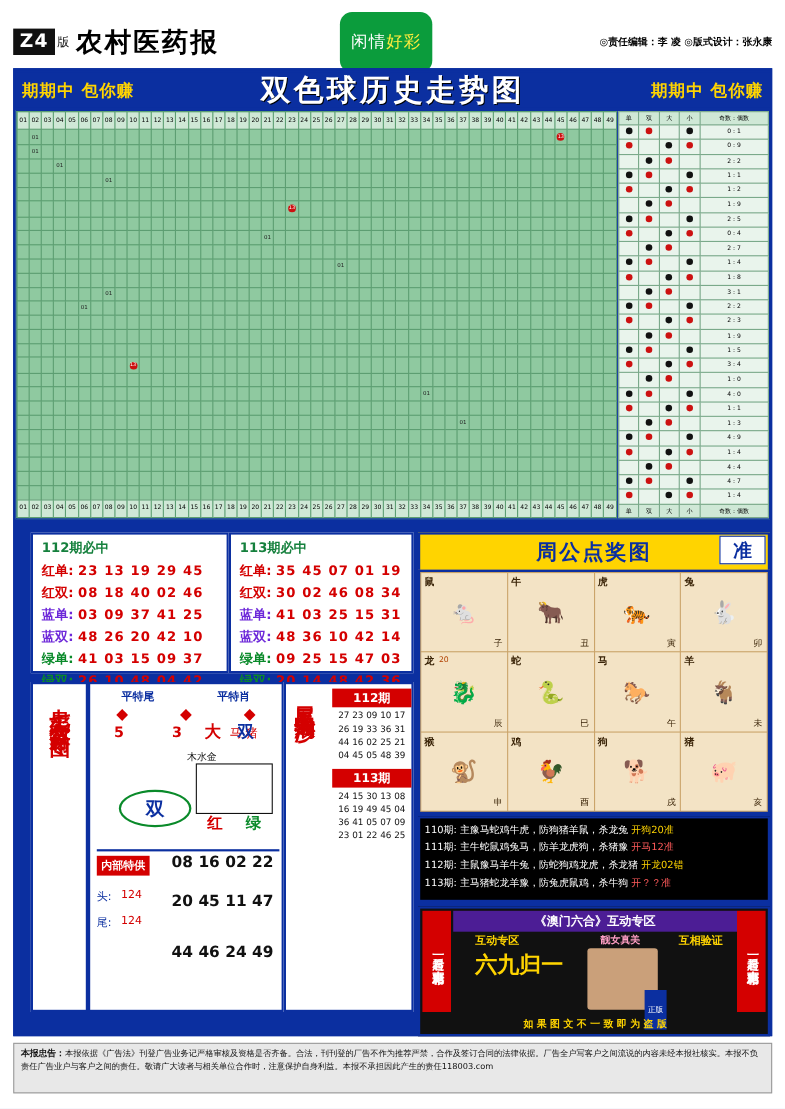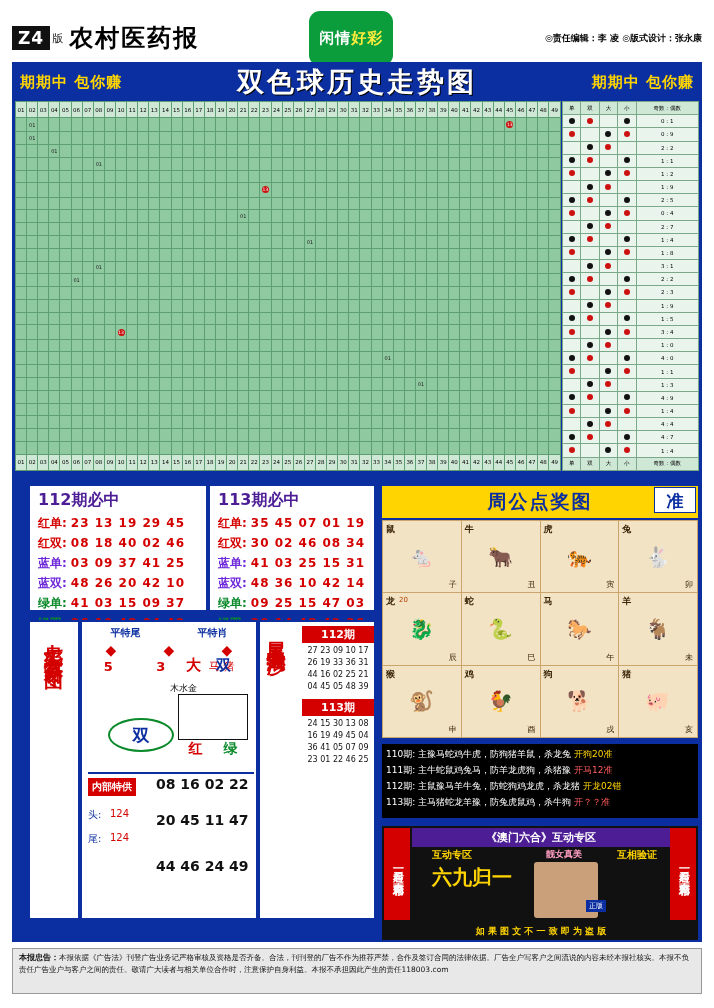--- a/index.html
+++ b/index.html
@@ -26,21 +26,21 @@
     background:#111; color:#fff; font-weight:bold; font-size:17px;
     padding:2px 6px; letter-spacing:1px; margin-right:2px;
   }
   .mast-ban { font-size:11px; color:#111; margin-right:6px; }
   .mast-title {
     font-size:24px; font-weight:bold; color:#000; letter-spacing:2px;
     font-family:"DejaVu Sans","Liberation Sans",sans-serif;
   }
   .mast-green {
     margin-left:110px;
-    background:#0b9c3c; color:#fff; font-size:15px; font-weight:bold;
+    background:#0b9c3c; color:#fff; font-size:15px; font-weight:normal;
     padding:18px 10px; border-radius:11px; letter-spacing:1px;
     position:relative;
   }
   .mast-green .y { color:#ffec3d; }
   .mast-right {
     margin-left:auto; font-size:9px; color:#000; white-space:nowrap;font-weight:bold;
   }
 
   
   .frame {
@@ -103,21 +103,21 @@
   }
   .stat td.hdr { background:#cfe8d6; font-size:5.5px; height:9px;}
   .dotw { display:inline-block;width:6px;height:6px;border-radius:50%;background:#111;}
   .dotr { display:inline-block;width:6px;height:6px;border-radius:50%;background:#cc1111;}
 
   
   .panel {
     position:absolute; background:#fff; border:2px solid #0b2fa0;
   }
   .p-title {
-    font-size:16px; font-weight:bold; color:#4c1d95; margin:4px 0 4px 8px;
+    font-size:12px; font-weight:bold; color:#15803d; margin:4px 0 4px 8px;
   }
   .lotrow { font-size:12px; font-weight:bold; margin:0 0 3px 8px; white-space:nowrap;}
   .lbl-red { color:#d40000; }
   .lbl-blue { color:#6d28d9; }
   .lbl-green { color:#0a8a2a; }
   .nums { color:#d40000; margin-left:4px; letter-spacing:1px; }
 
   
   .zg-head {
     background:#ffd400; color:#0b2fa0; font-size:19px; font-weight:bold;
@@ -1993,21 +1993,21 @@
     </div>
   </div>
 
   <div class="ad" style="left:380px; top:824px; width:320px; height:118px; border:2px solid #0b2fa0;">
     <div style="position:absolute; left:2px; top:2px; width:26px; height:92px; background:#d40000; color:#fff; font-size:11px; font-weight:bold; writing-mode:vertical-rl; text-orientation:upright; display:flex;align-items:center;justify-content:center;">一起看   更精彩！</div>
     <div style="position:absolute; left:30px; top:2px; width:258px; background:#4c1d95; color:#fff; font-size:11px; font-weight:bold; text-align:center; padding:2px 0;">《澳门六合》互动专区</div>
     <div style="position:absolute; left:30px; top:22px; width:80px; color:#ffd400; font-size:10px; font-weight:bold; text-align:center;">互动专区</div>
     <div style="position:absolute; left:30px; top:38px; width:120px; color:#ffd400; font-size:20px; font-weight:bold; text-align:center; font-family:'DejaVu Serif','Liberation Serif',serif;">六九归一</div>
     <div style="position:absolute; left:152px; top:22px; width:60px; color:#ff9ec4; font-size:9px; font-weight:bold; text-align:center;">靓女真美</div>
     <div style="position:absolute; left:152px; top:36px; width:64px; height:56px; background:#caa07a; border-radius:3px;"></div>
-    <div style="position:absolute; left:204px; top:74px; background:#0b2fa0; color:#fff; font-size:7px; padding:1px 3px;">正版</div>
+    <div style="position:absolute; left:204px; top:74px; background:#0b2fa0; color:#fff; font-size:7px; padding:13px 3px;">正版</div>
     <div style="position:absolute; left:222px; top:22px; width:66px; color:#ffd400; font-size:10px; font-weight:bold; text-align:center;">互相验证</div>
     <div style="position:absolute; right:2px; top:2px; width:26px; height:92px; background:#d40000; color:#fff; font-size:11px; font-weight:bold; writing-mode:vertical-rl; text-orientation:upright; display:flex;align-items:center;justify-content:center;">一起看   更精彩！</div>
     <div style="position:absolute; left:2px; bottom:2px; width:314px; color:#ffd400; font-size:9px; font-weight:bold; text-align:center;">如 果 图 文 不 一 致 即 为 盗 版</div>
   </div>
 
   <div class="footer">
     <b>本报忠告：</b><span>本报依据《广告法》刊登广告业务记严格审核及资格是否齐备。合法，刊刊登的厂告不作为推荐严禁，合作及签订合同的法律依据。厂告全户写客户之间流说的内容未经本报社核实。本报不负责任广告业户与客户之间的责任。敬请广大读者与相关单位合作时，注意保护自身利益。本报不承担因此产生的责任118003.com</span>
   </div>
 
 </div>

